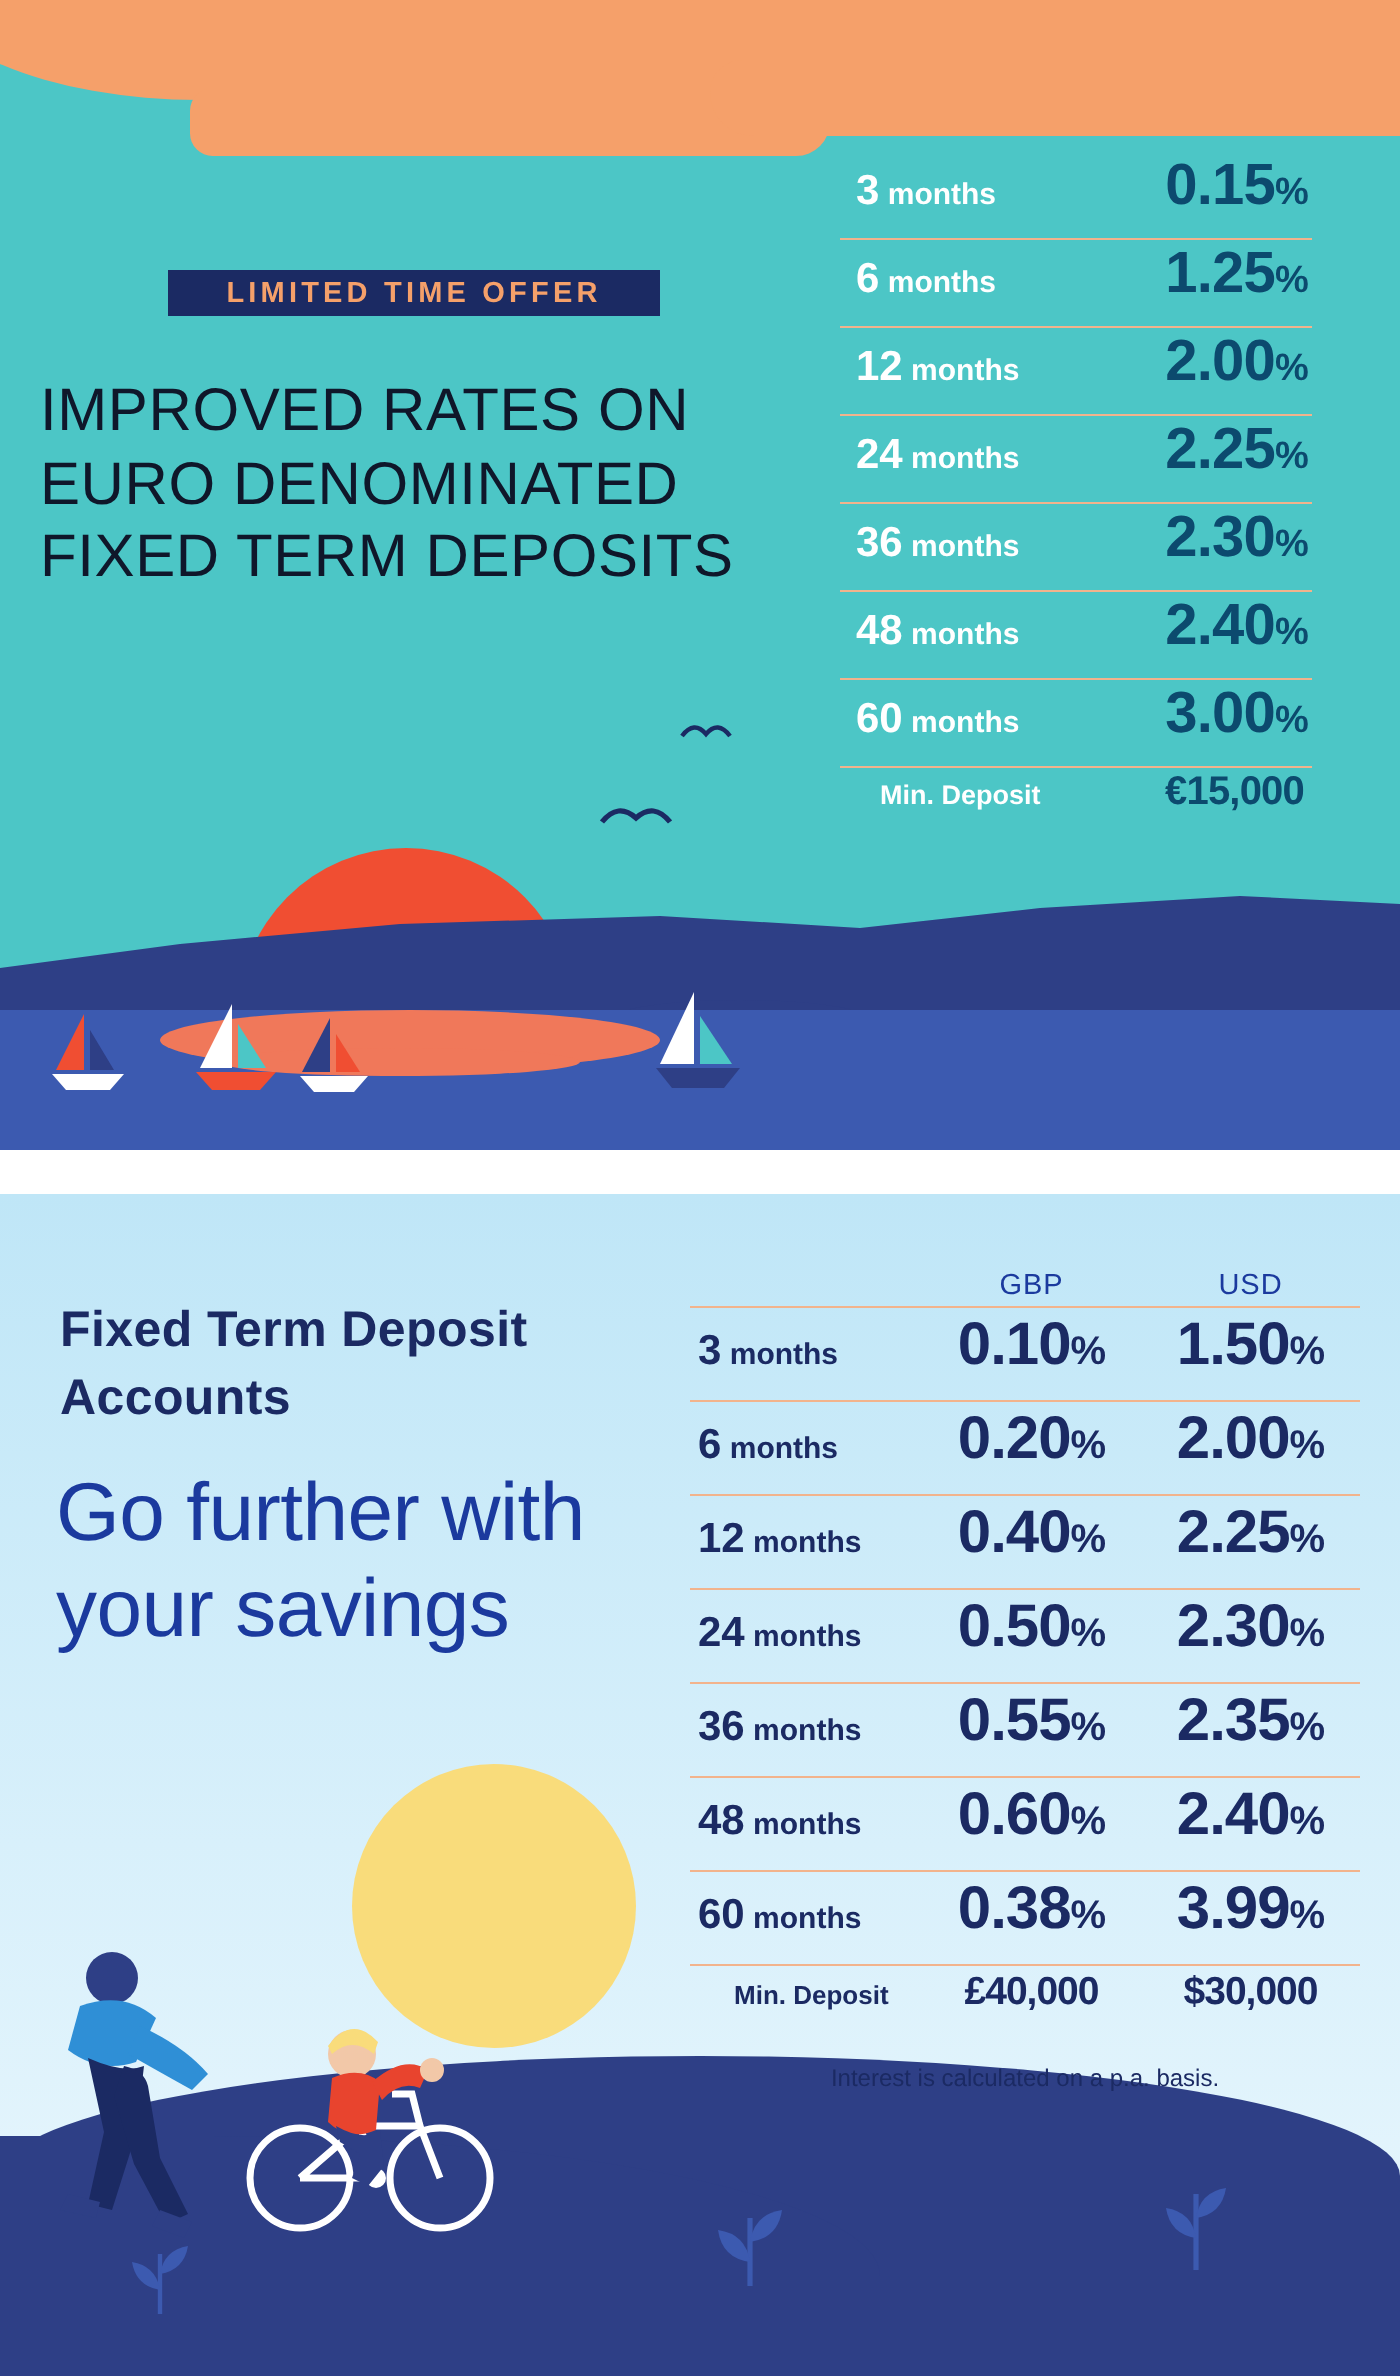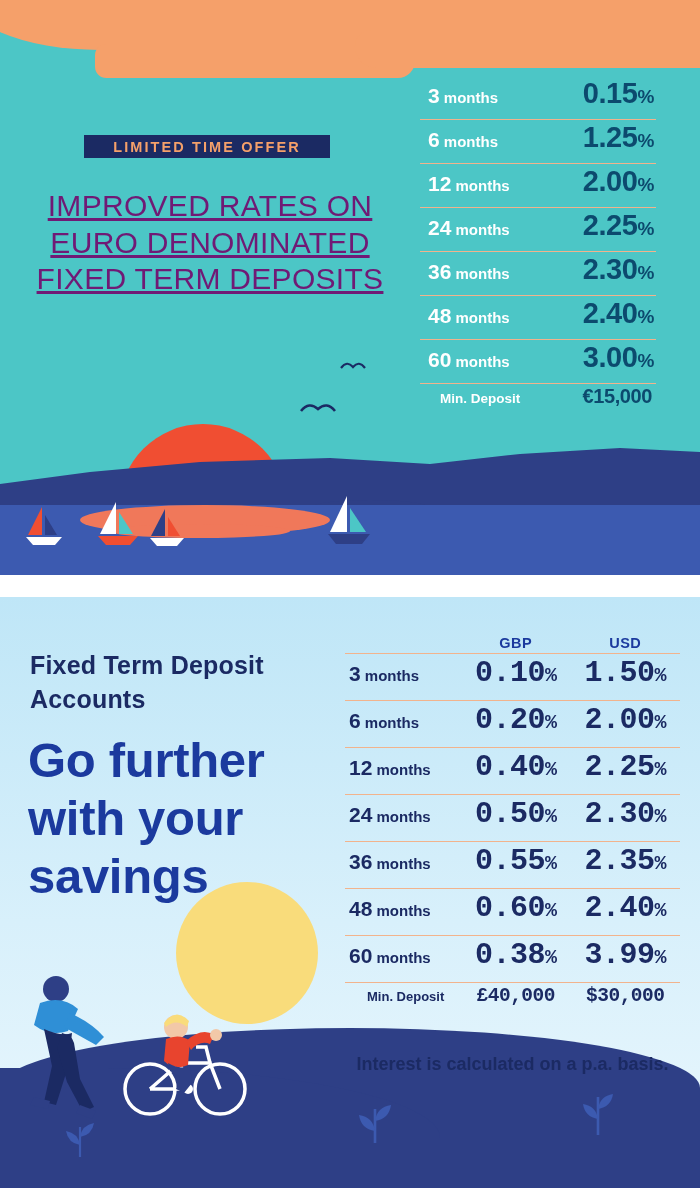--- a/index.html
+++ b/index.html
@@ -107,27 +107,25 @@
   .p1-badge span {
     color: #f5a06a;
     font-size: 14.5px;
     letter-spacing: 2.1px;
     font-weight: 600;
   }
   .p1-head {
     position: absolute;
     left: 20px; top: 188px;
     width: 380px;
-    text-align: center;
-    color: #701a75;
+    color: #0f172a;
     font-size: 30px;
     line-height: 1.22;
     letter-spacing: 0.3px;
     font-weight: 400;
-    text-decoration: underline;
   }
 
   
   .p1-table {
     position: absolute;
     left: 420px; top: 76px;
     width: 236px;
   }
   .p1-row {
     display: flex;
@@ -200,23 +198,23 @@
     font-size: 25px;
     line-height: 1.35;
     font-weight: 600;
     letter-spacing: 0.2px;
   }
   .p2-big {
     position: absolute;
     left: 28px; top: 135px;
     width: 330px;
     color: #1b3a9e;
-    font-size: 49px;
+    font-size: 41px;
     line-height: 1.18;
-    font-weight: 700;
+    font-weight: 400;
     letter-spacing: -0.3px;
   }
 
   
   .p2-table {
     position: absolute;
     left: 345px; top: 28px;
     width: 335px;
   }
   .p2-hdr {
@@ -224,21 +222,21 @@
     align-items: flex-end;
     height: 28px;
     padding-bottom: 2px;
   }
   .p2-hdr .c1 { width: 116px; }
   .p2-hdr .c2, .p2-hdr .c3 {
     flex: 1;
     text-align: center;
     color: #1b3a9e;
     font-size: 14.5px;
-    font-weight: 700;
+    font-weight: 400;
     letter-spacing: 0.5px;
   }
   .p2-row {
     display: flex;
     align-items: baseline;
     border-top: 1.5px solid #f2b38c;
     height: 47px;
     padding-top: 2px;
   }
   .p2-row .c1 {
@@ -250,34 +248,33 @@
     padding-left: 4px;
   }
   .p2-row .c1 b { font-size: 21px; font-weight: 700; }
   .p2-row .c2, .p2-row .c3 {
     flex: 1;
     text-align: center;
     color: #1b2a63;
     font-size: 30px;
     font-weight: 700;
     letter-spacing: -0.5px;
-    font-family: Liberation Mono, monospace;
   }
   .p2-row .c2 small, .p2-row .c3 small { font-size: 20px; font-weight: 700; }
   .p2-row.min { height: 36px; }
   .p2-row.min .c1 { font-size: 13px; font-weight: 700; padding-left: 22px; }
   .p2-row.min .c2, .p2-row.min .c3 { font-size: 19.5px; }
   .p2-note {
     position: absolute;
-    left: 345px; top: 457px;
+    left: 345px; top: 435px;
     width: 335px;
     text-align: center;
     color: #1b2a63;
-    font-size: 18px;
-    font-weight: 700;
+    font-size: 12px;
+    font-weight: 400;
   }
 
   
   .p2-ill { position: absolute; }
 </style>
 </head>
 <body>
 
 <section class="panel1">
 

